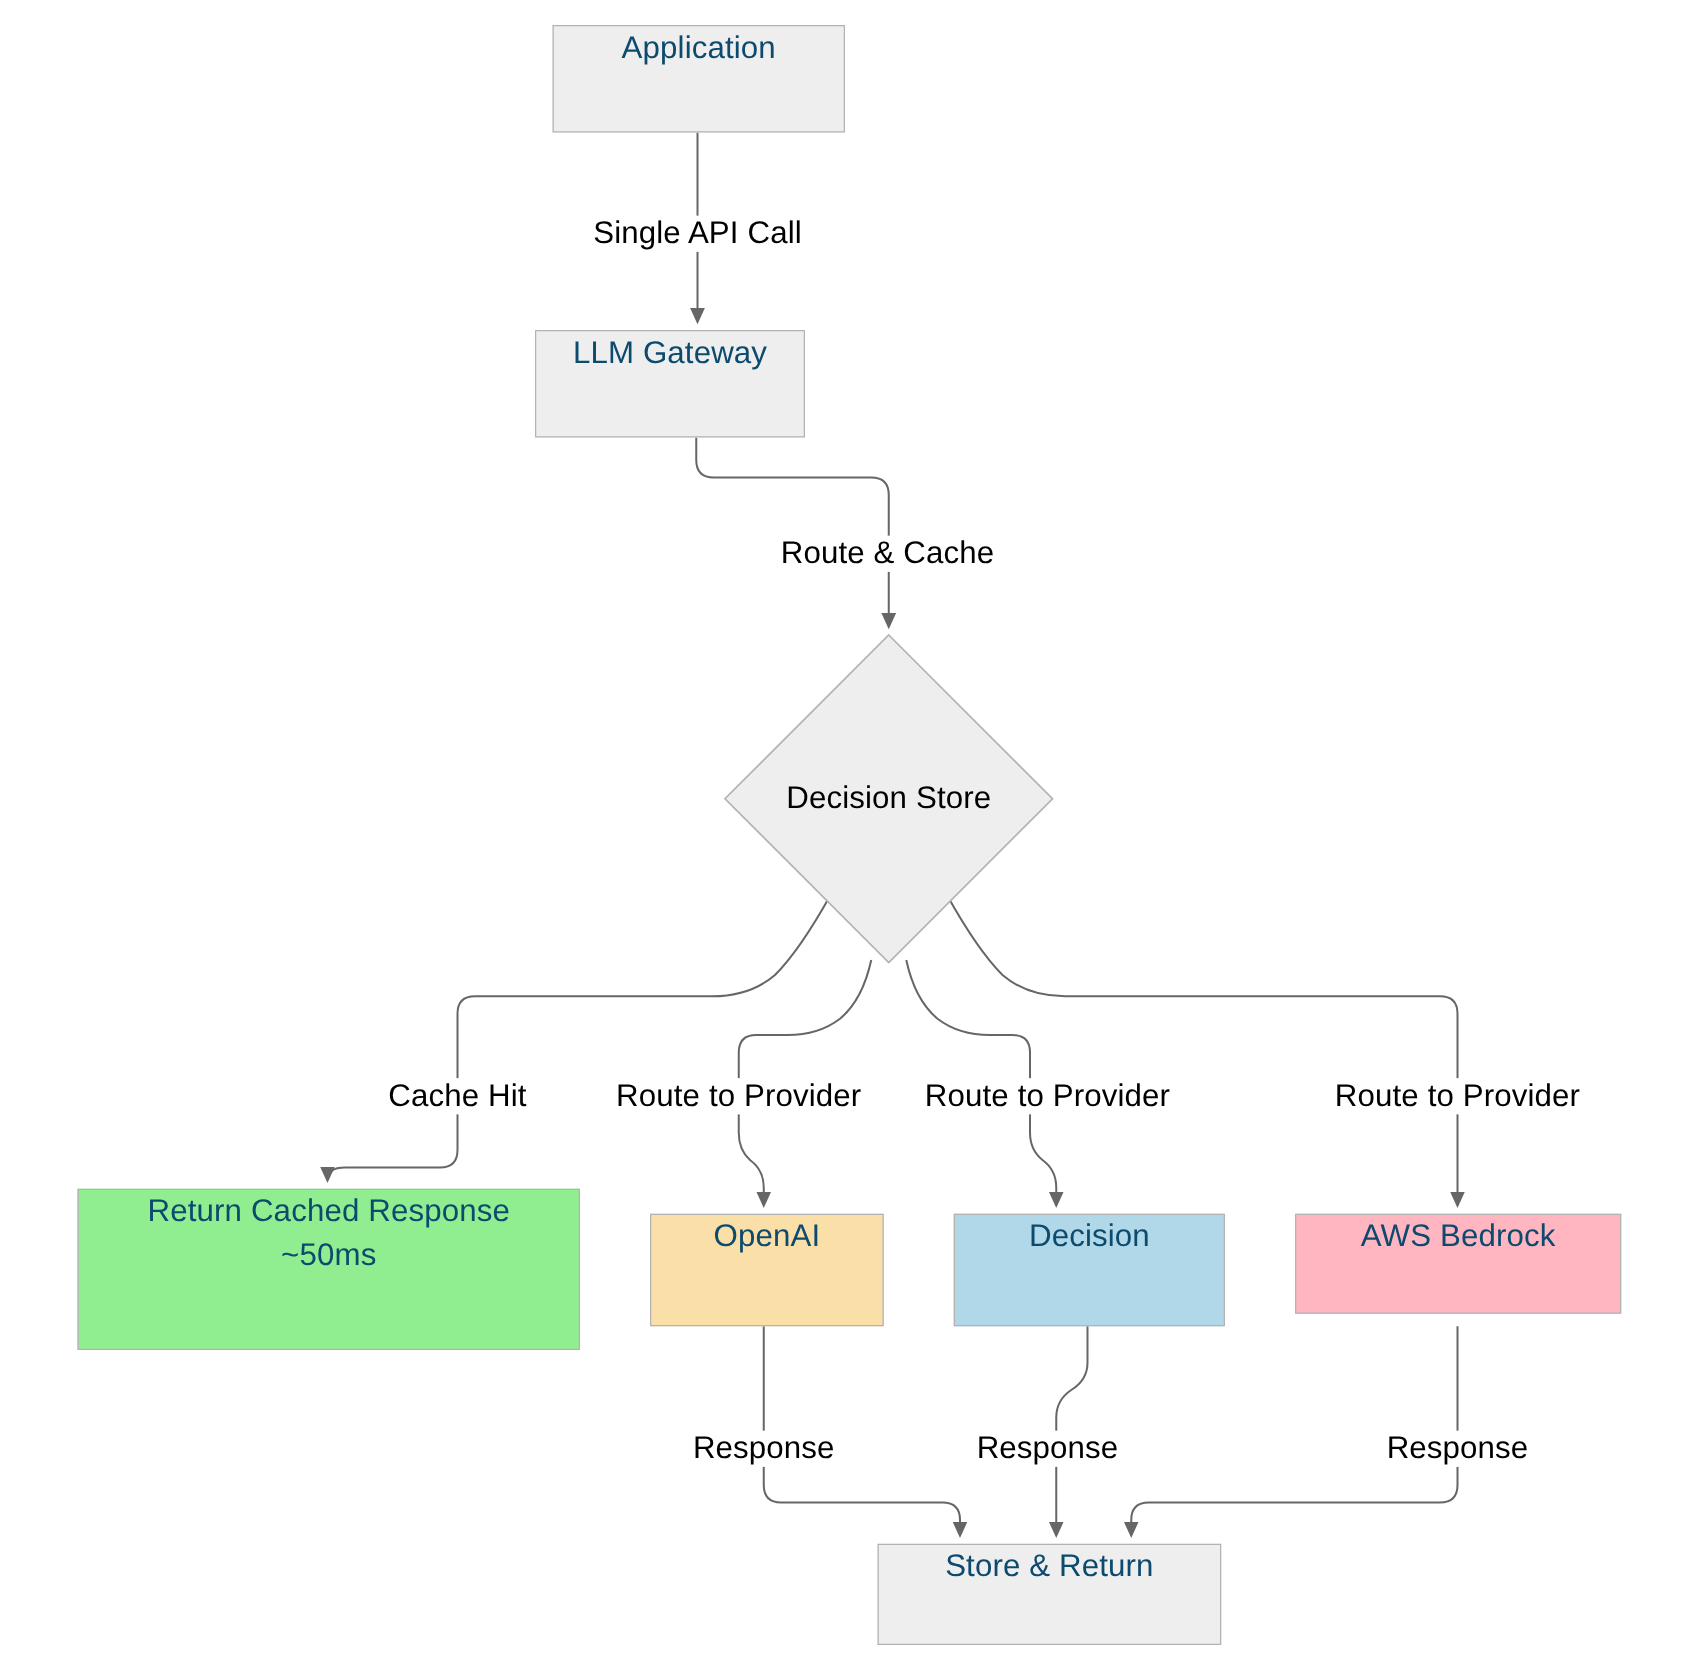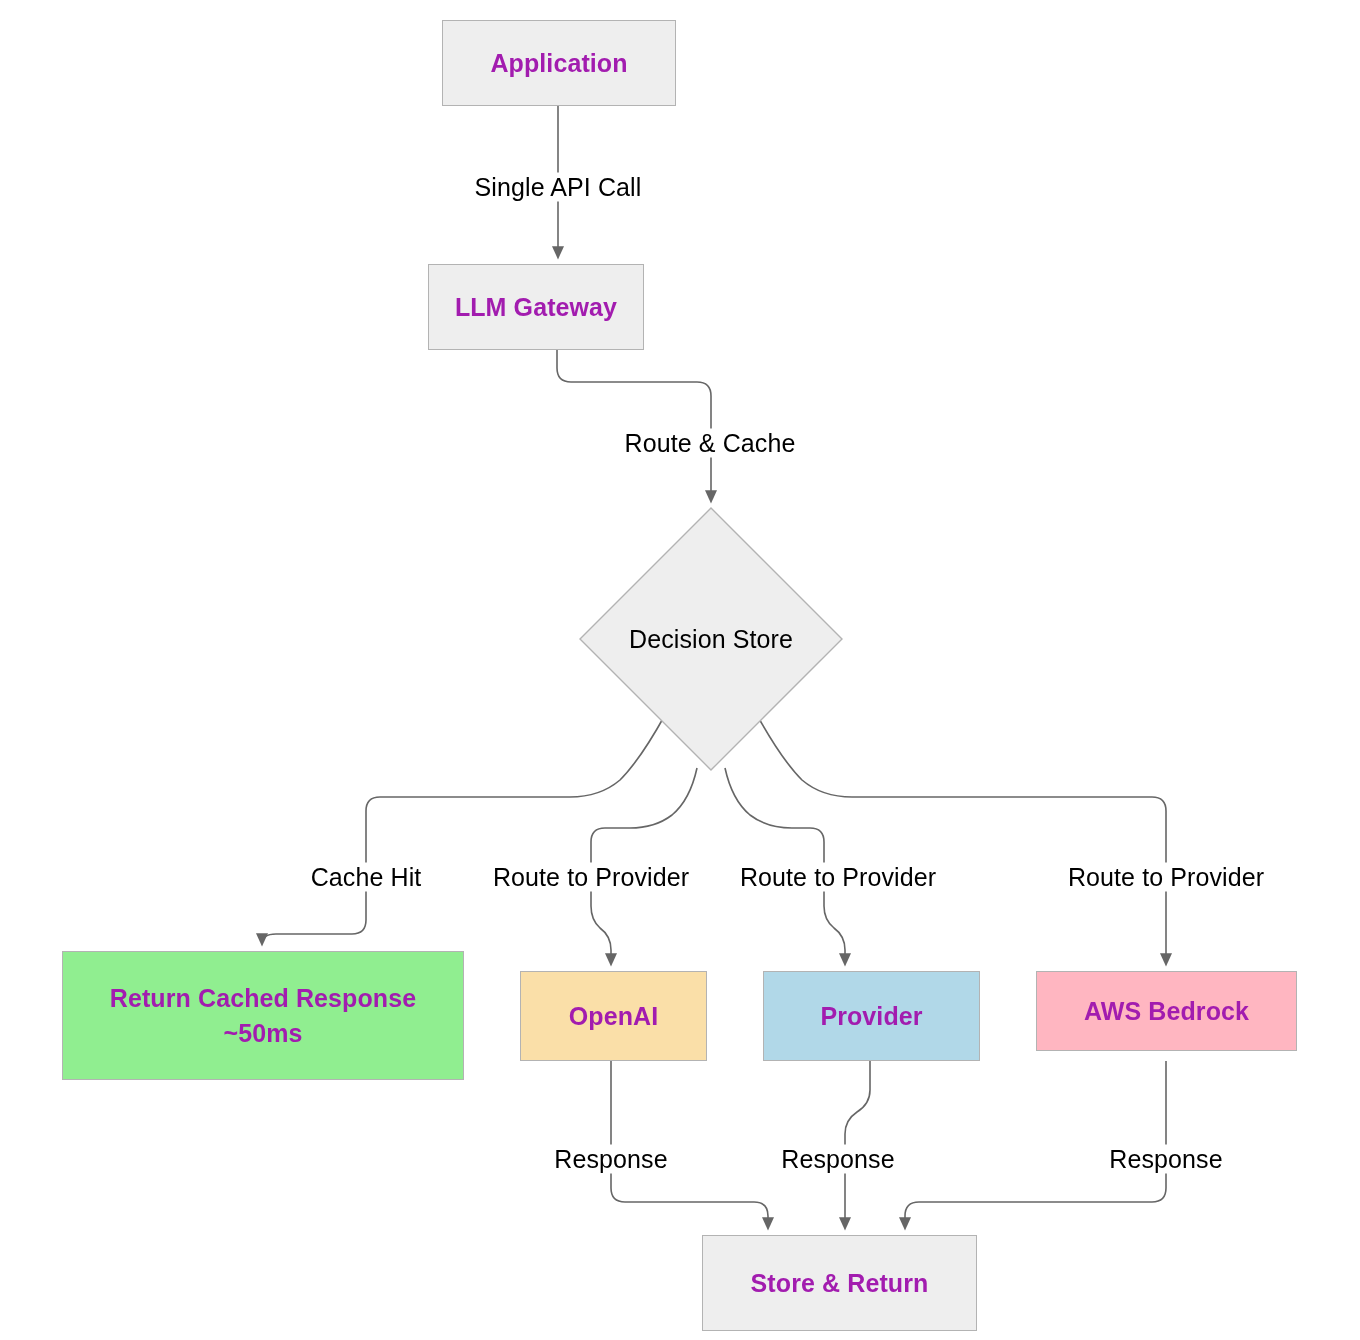--- a/index.html
+++ b/index.html
@@ -18,29 +18,28 @@
     position: absolute;
     top: 0; left: 0;
     width: 1360px;
     height: 1340px;
   }
   .node {
     position: absolute;
     box-sizing: border-box;
     border: 1px solid #b3b3b3;
     display: flex;
-    align-items: center;
+    align-items: flex-start;
     justify-content: center;
     text-align: center;
-    color: #a21caf;
+    color: #0c4a6e;
     font-size: 25px;
     line-height: 1.38;
     white-space: pre-line;
     letter-spacing: 0.1px;
-    font-weight: bold;
   }
   .edge-label {
     position: absolute;
     color: #000000;
     font-size: 25px;
     white-space: nowrap;
     background: #ffffff;
     padding: 0 3px;
     transform: translate(-50%, -50%);
     letter-spacing: 0.1px;
@@ -98,28 +97,28 @@
 <div class="node" style="left:62px; top:951px; width:402px; height:129px; background:#90ee90;">
   <span>Return Cached Response
 ~50ms</span>
 </div>
 
 <div class="node" style="left:520px; top:971px; width:187px; height:90px; background:#fadfa8;">
   <span>OpenAI</span>
 </div>
 
 <div class="node" style="left:763px; top:971px; width:217px; height:90px; background:#b1d8e8;">
-  <span>Provider</span>
+  <span>Decision</span>
 </div>
 
 <div class="node" style="left:1036px; top:971px; width:261px; height:80px; background:#ffb6c1;">
   <span>AWS Bedrock</span>
 </div>
 
-<div class="node" style="left:702px; top:1235px; width:275px; height:96px; background:#eeeeee;">
+<div class="node" style="left:702px; top:1235px; width:275px; height:81px; background:#eeeeee;">
   <span>Store &amp; Return</span>
 </div>
 
 <div class="edge-label" style="left:558px; top:187px;">Single API Call</div>
 
 <div class="edge-label" style="left:710px; top:431px;margin-top:12px;">Route &amp; Cache</div>
 
 <div class="edge-label" style="left:366px; top:877px;">Cache Hit</div>
 
 <div class="edge-label" style="left:591px; top:877px;">Route to Provider</div>

